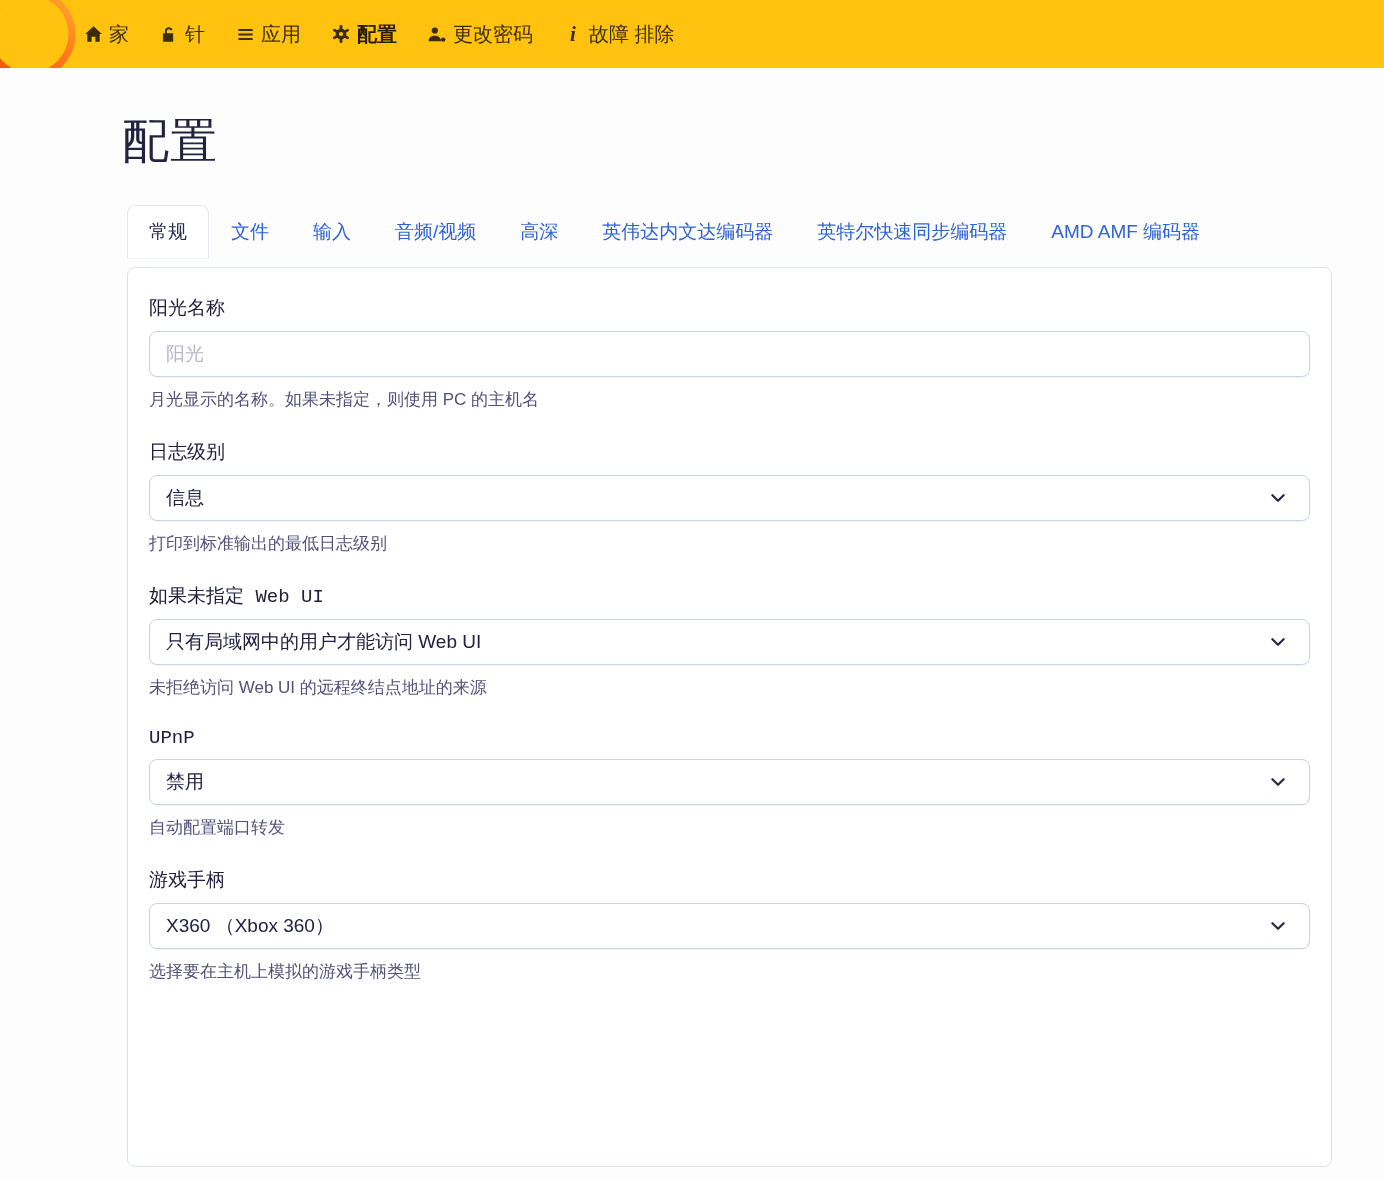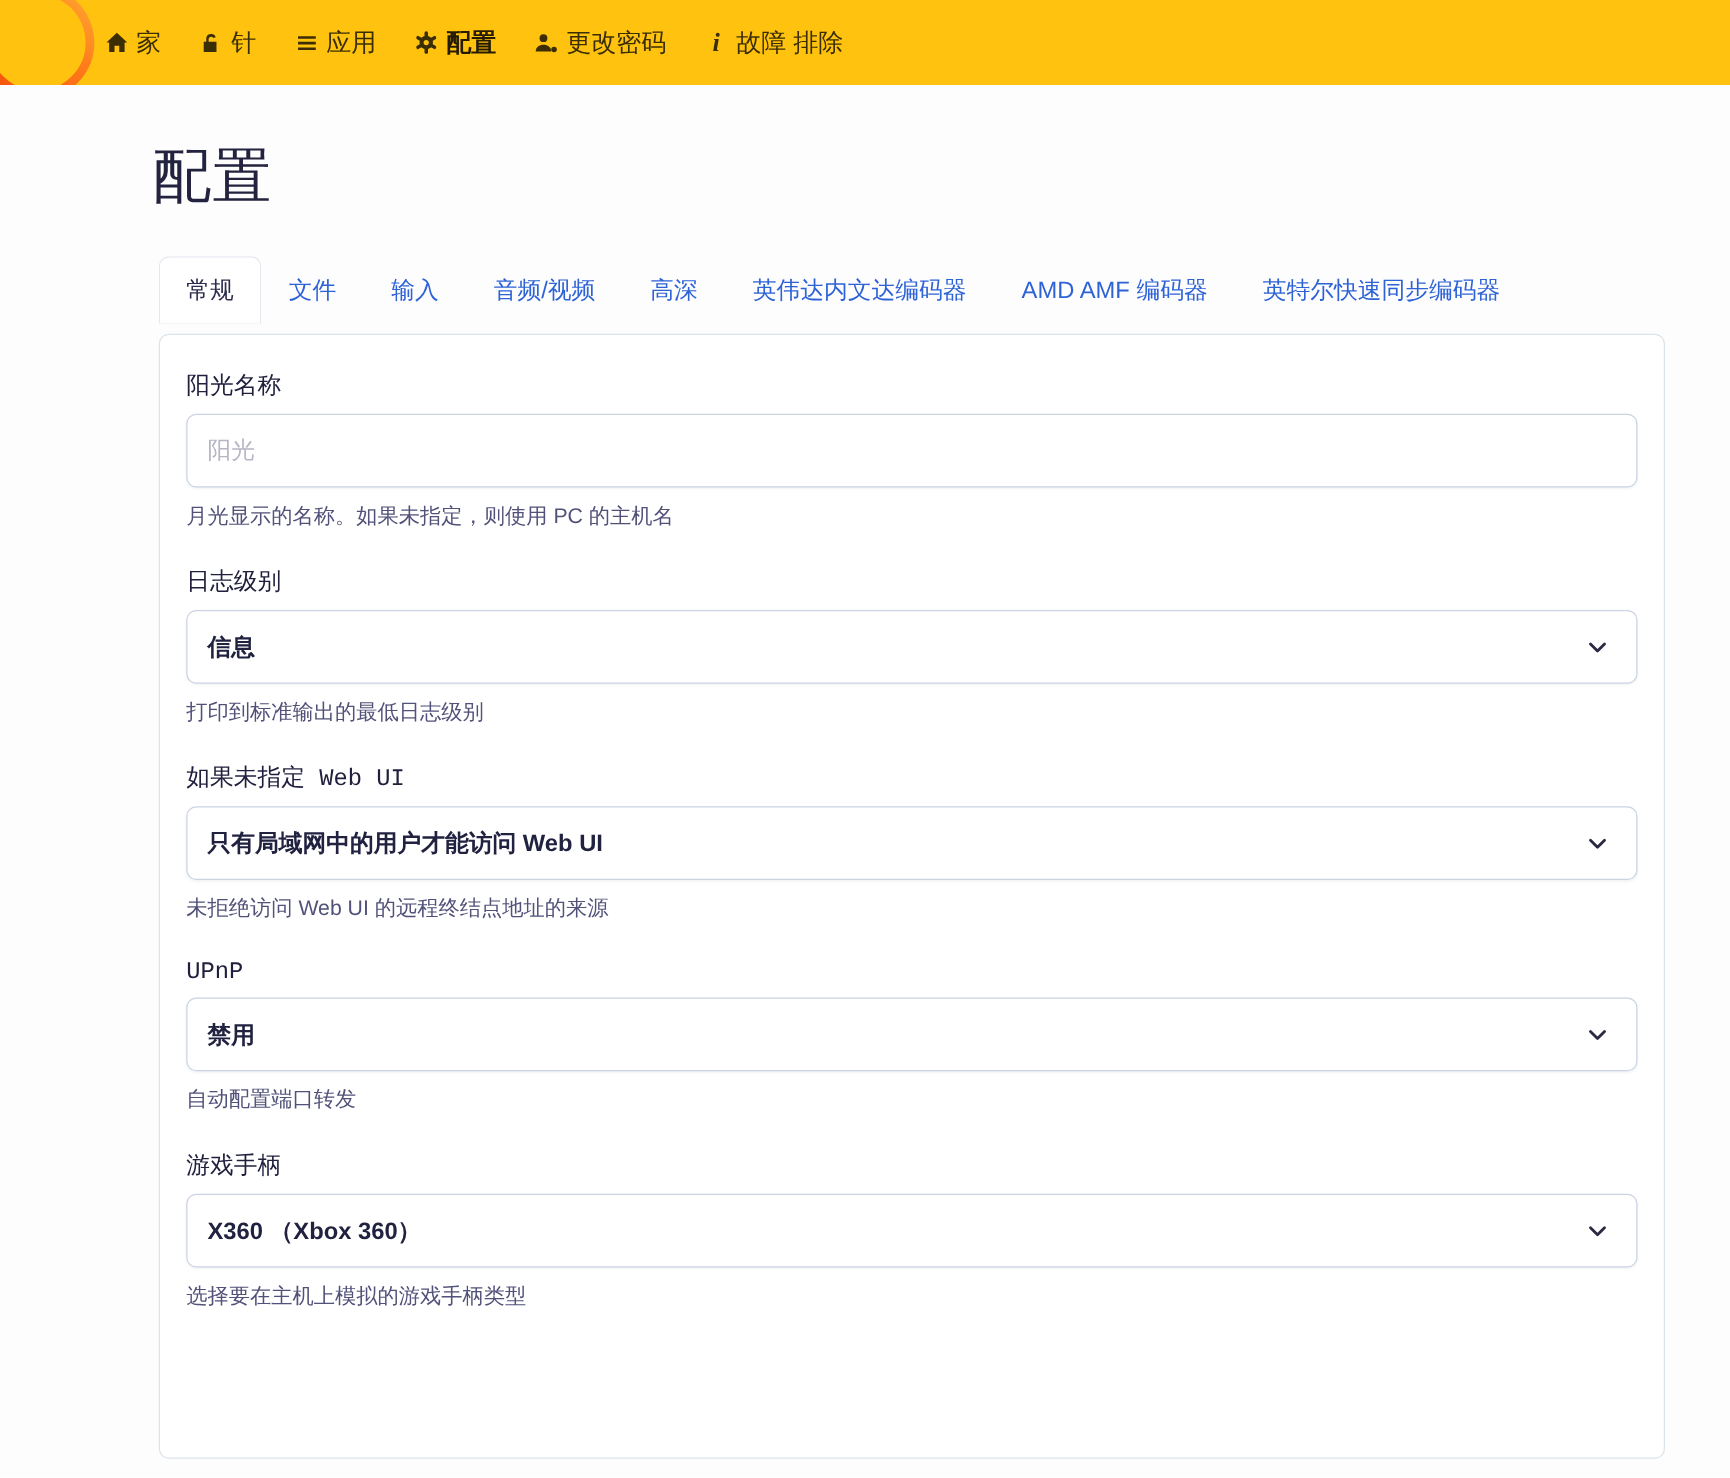--- a/index.html
+++ b/index.html
@@ -29,28 +29,28 @@
   .tab { padding:13px 21px; font-size:19px; color:#2e63d6; cursor:pointer;
     border:1px solid transparent; border-radius:8px 8px 0 0; white-space:nowrap; }
   .tab.active { background:#ffffff; border-color:#e3e7ee; border-bottom-color:#f1f3f7;
     color:#2c2c4e; }
 
   
   .panel { margin-top:8px; background:#ffffff; border:1px solid #dde3ea;
     border-radius:8px; padding:27px 21px 40px 21px; min-height:900px; }
   .form-group { margin-bottom:28px; }
   .field-label { font-size:19px; color:#20203e; margin-bottom:10px;font-family:Liberation Mono, monospace; }
-  .control { width:100%; height:59px; border:1px solid #ccd4e2; border-radius:8px;
+  .control { width:100%; height:46px; border:1px solid #ccd4e2; border-radius:8px;
     background:#ffffff; padding:0 16px; font-size:19px; color:#22223f;
     box-shadow:0 1px 2px rgba(40,60,100,.06); outline:none;
     font-family:"Liberation Sans","DejaVu Sans",sans-serif; }
   input.control::placeholder { color:#b6b6c6; opacity:1; }
   .select-control { display:flex; align-items:center; justify-content:space-between;
     cursor:pointer; }
-  .select-value { font-weight:700; color:#212140; }
+  .select-value { font-weight:400; color:#212140; }
   .chevron { display:inline-flex; margin-right:6px; }
   .field-helper { margin-top:11px; font-size:17px; color:#51517a; }
 </style>
 </head>
 <body>
 
 <header class="navbar">
   <div class="logo-wrap">
     <svg width="120" height="120" viewBox="0 0 120 120">
       <defs>
@@ -123,22 +123,22 @@
 
 <main class="page">
   <h1 class="page-title">配置</h1>
   <ul class="tabs" id="tabs">
       <li class="tab active">常规</li>
       <li class="tab">文件</li>
       <li class="tab">输入</li>
       <li class="tab">音频/视频</li>
       <li class="tab">高深</li>
       <li class="tab">英伟达内文达编码器</li>
+      <li class="tab">英特尔快速同步编码器</li>
       <li class="tab">AMD AMF 编码器</li>
-      <li class="tab">英特尔快速同步编码器</li>
     </ul>
   <section class="panel" id="panel">
       <div class="form-group">
     <div class="field-label">阳光名称</div>
     <input class="control" type="text" placeholder="阳光" style="">
     <div class="field-helper">月光显示的名称。如果未指定，则使用 PC 的主机名</div>
   </div>
       <div class="form-group">
     <div class="field-label">日志级别</div>
     <div class="control select-control">

